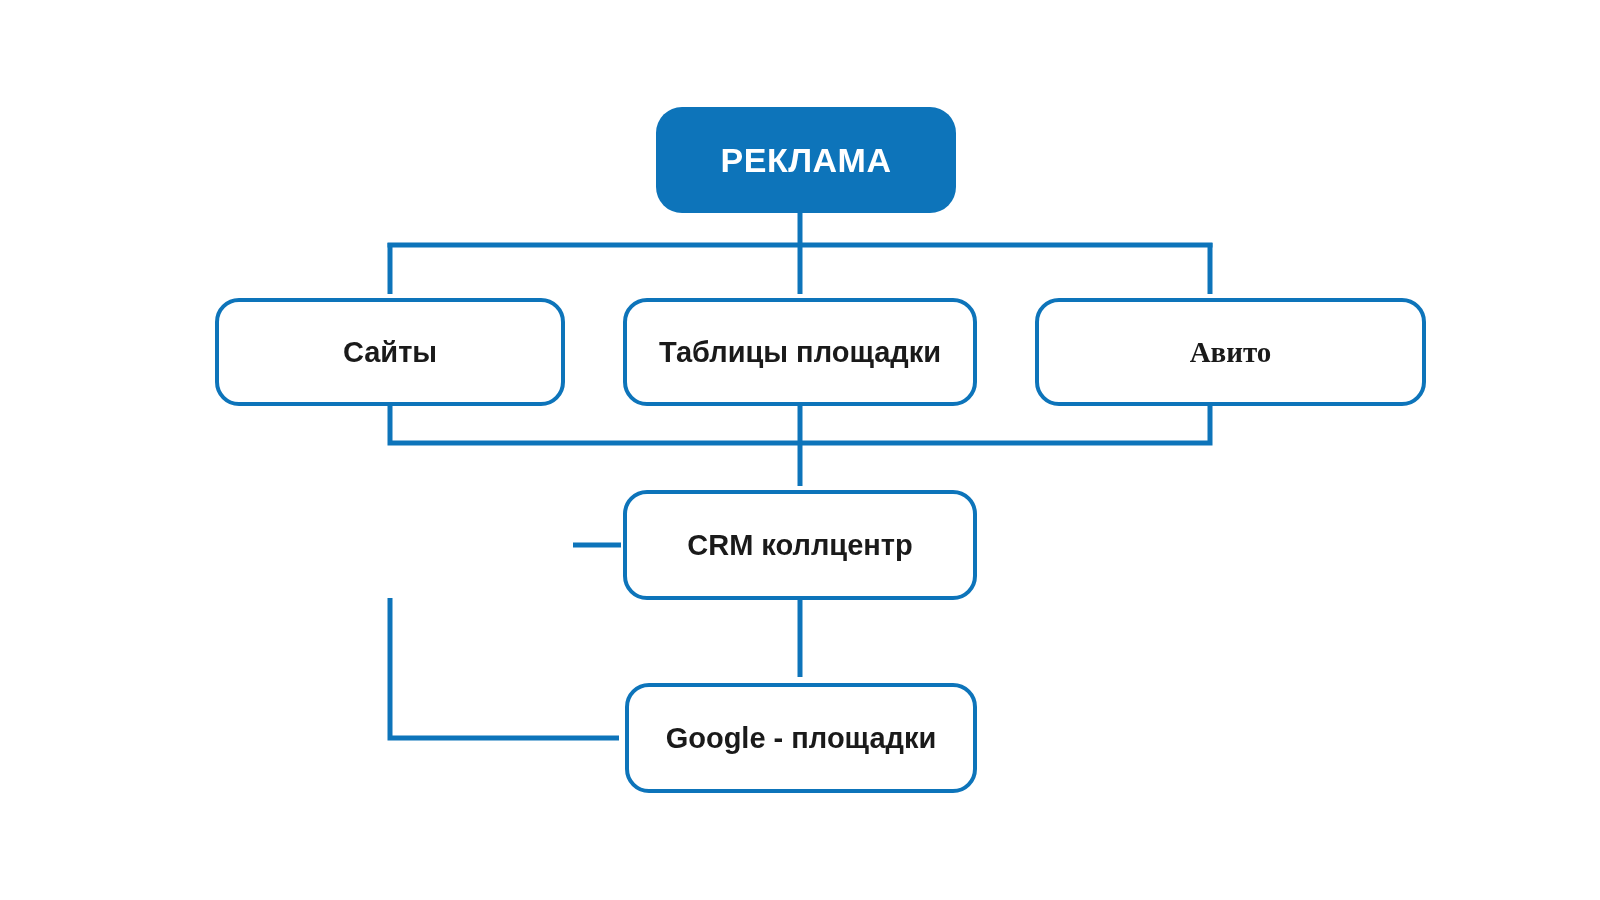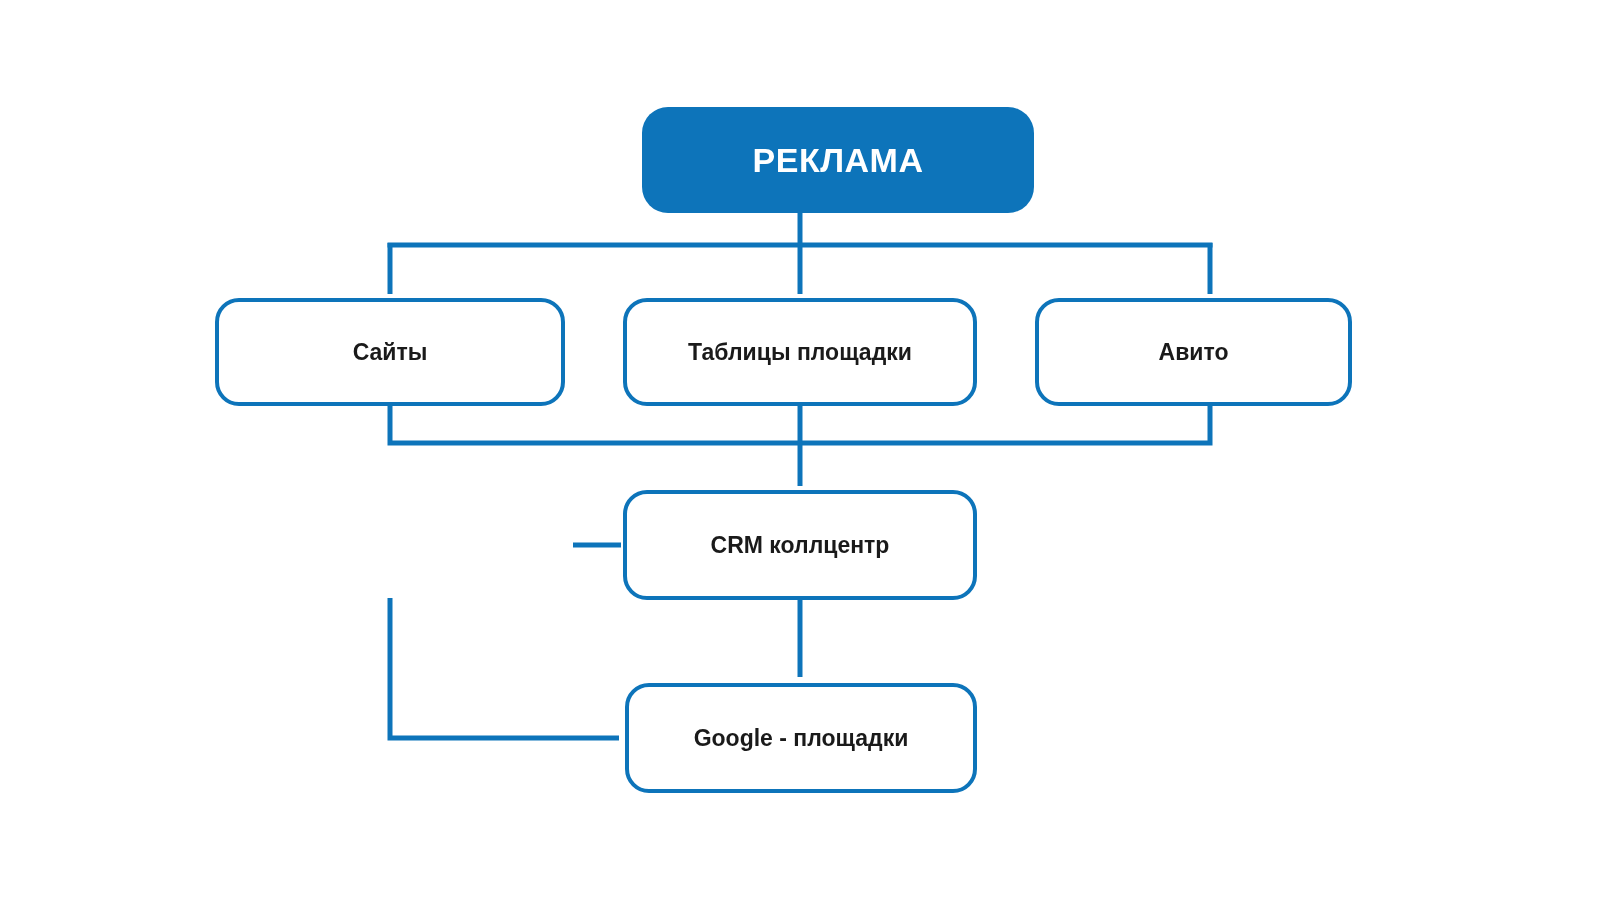--- a/index.html
+++ b/index.html
@@ -34,21 +34,21 @@
   .node {
     position: absolute;
     background: var(--node_fill);
     border: 4px solid var(--accent);
     border-radius: 24px;
     display: flex;
     align-items: center;
     justify-content: center;
     text-align: center;
     font-weight: bold;
-    font-size: 23px;
+    font-size: 29px;
     line-height: 1.25;
     color: var(--text);
     padding: 0 30px;
   }
   .node.filled {
     background: var(--accent);
     border: none;
     color: var(--title_text);
     font-size: 34px;
     letter-spacing: 0.5px;
@@ -78,33 +78,33 @@
 
     <path d="M800,406 L800,486" marker-end="url(#ah)"></path>
 
     <path d="M621,545 L573,545" marker-end="url(#ah)"></path>
 
     <path d="M390,598 L390,738 L619,738" marker-end="url(#ah)"></path>
 
     <path d="M800,598 L800,677" marker-end="url(#ah)"></path>
   </svg>
 
-  <div class="node filled" style="left:642px; top:107px; width:392px; height:106px; border-radius:26px;text-align:right;">
+  <div class="node filled" style="left:656px; top:107px; width:300px; height:106px; border-radius:26px;text-align:right;">
     <span>РЕКЛАМА</span>
   </div>
 
   <div class="node" style="left:215px; top:298px; width:350px; height:108px;">
     <span>Сайты</span>
   </div>
 
   <div class="node" style="left:623px; top:298px; width:354px; height:108px;">
     <span>Таблицы площадки</span>
   </div>
 
-  <div class="node" style="left:1035px; top:298px; width:317px; height:108px;">
+  <div class="node" style="left:1035px; top:298px; width:391px; height:108px;font-family:Liberation Serif, serif;">
     <span>Авито</span>
   </div>
 
 
   <div class="node" style="left:623px; top:490px; width:354px; height:110px;align-items:center;">
     <span>CRM коллцентр</span>
   </div>
 
   <div class="node" style="left:625px; top:683px; width:352px; height:110px;">
     <span>Google - площадки</span>

